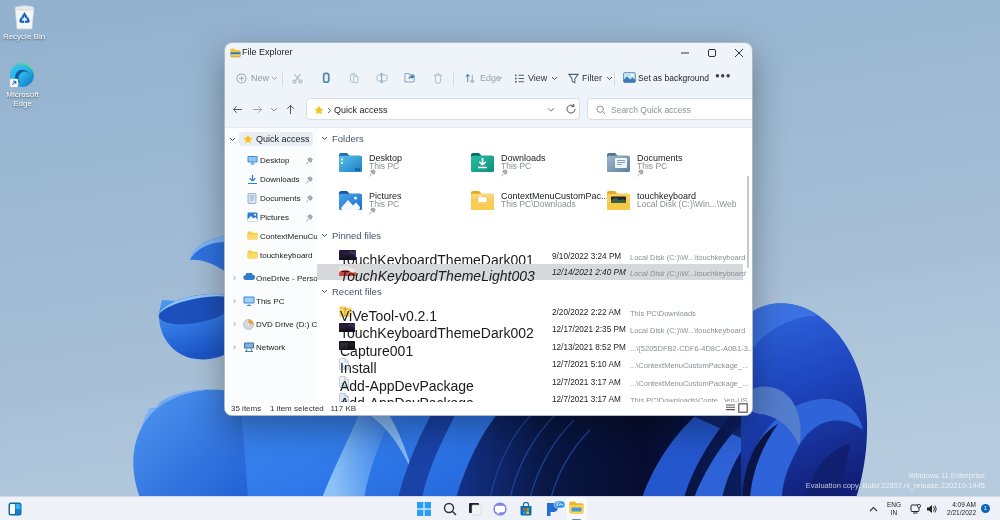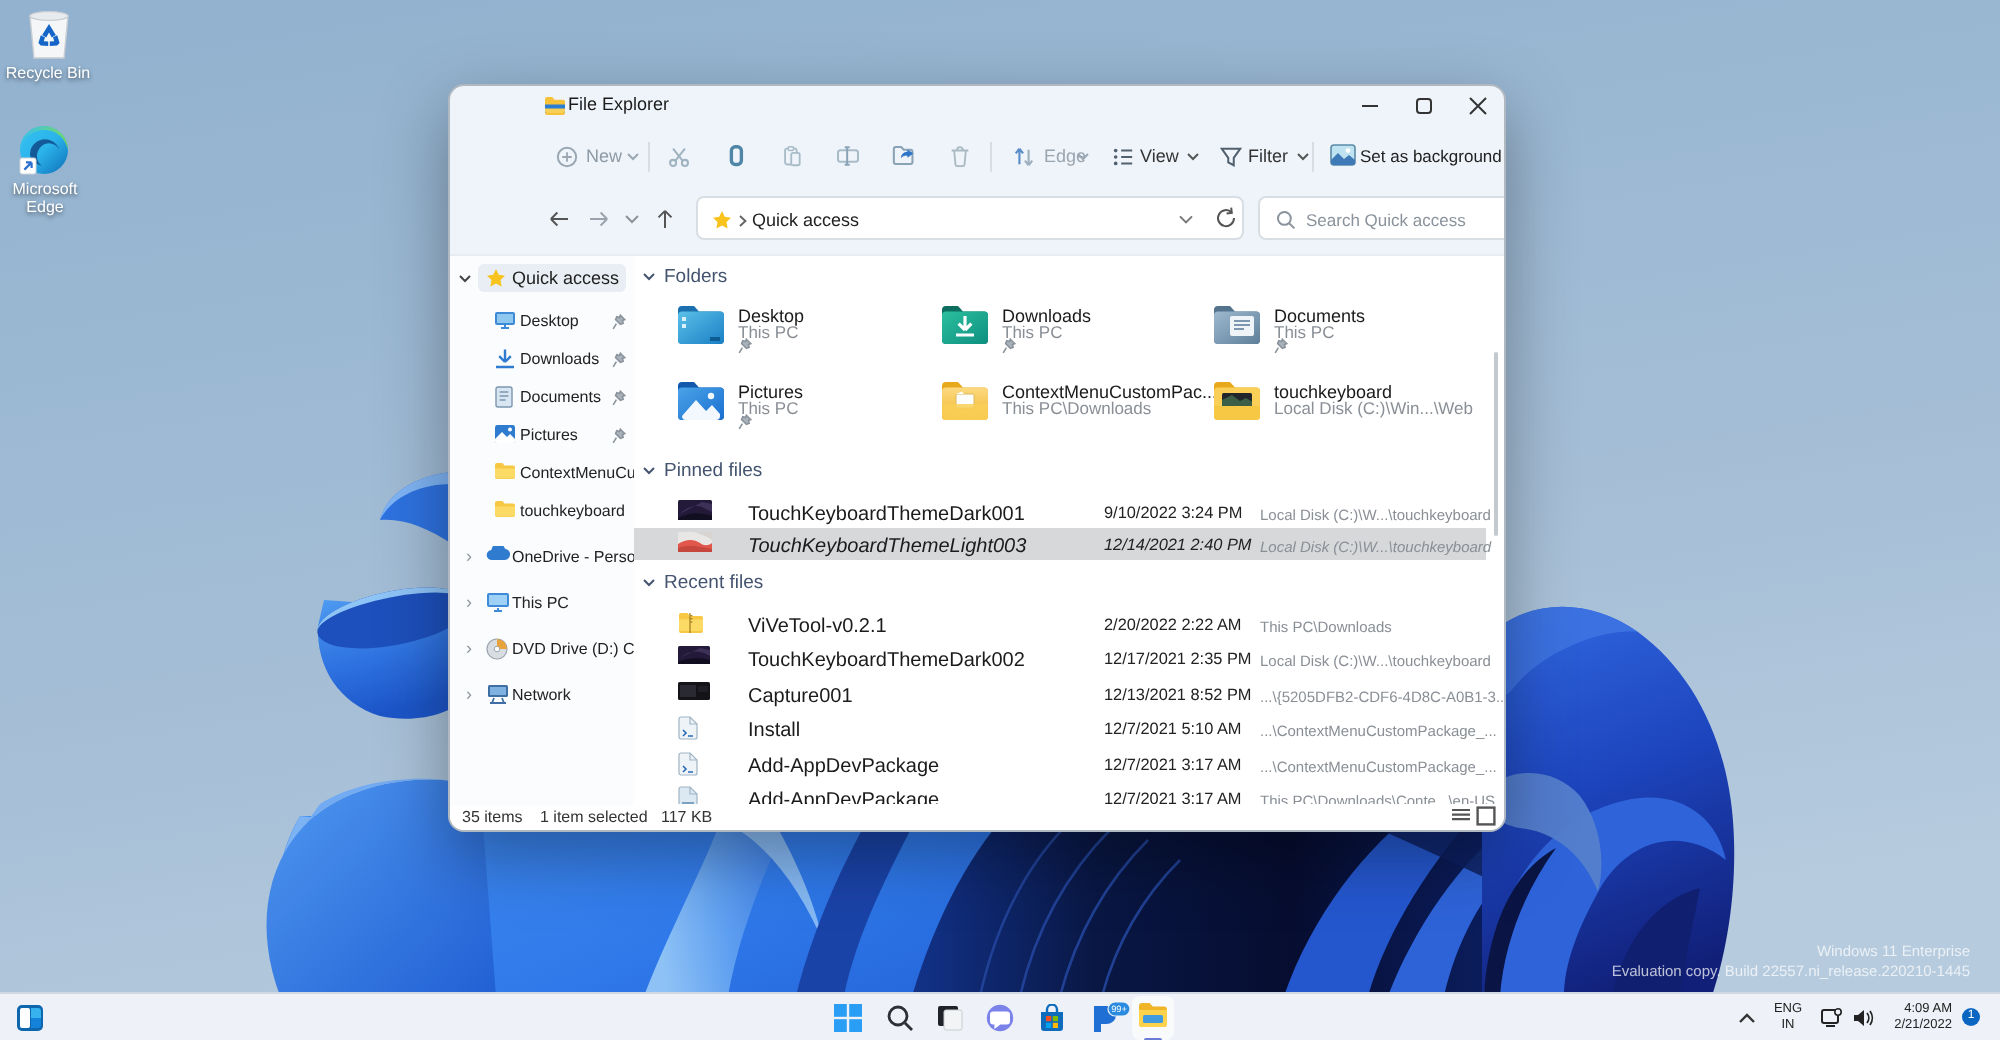--- a/index.html
+++ b/index.html
@@ -9,21 +9,21 @@
   .abs{position:absolute;}
   
   .dlabel{position:absolute;color:#fff;font-size:8px;text-align:center;
     text-shadow:0 1px 2px rgba(0,0,0,.55);line-height:1.15;}
   
   #wm{position:absolute;right:15px;bottom:29px;text-align:right;
     color:rgba(255,255,255,.72);font-size:7.5px;line-height:1.35;}
   
   #win{position:absolute;left:224px;top:42px;width:529px;height:374px;
     background:#eff4fa;border-radius:8px;border:1px solid rgba(100,110,125,.45);
-    box-shadow:0 12px 34px rgba(0,0,0,.34);box-sizing:border-box;overflow:hidden;padding-left:42px;}
+    box-shadow:0 12px 34px rgba(0,0,0,.34);box-sizing:border-box;overflow:hidden;}
   #titlebar{position:relative;height:20px;}
   #title-txt{position:absolute;left:17px;top:4px;font-size:9px;color:#1b1b1b;}
   .winbtn{position:absolute;top:0;width:27px;height:20px;}
   #toolbar{position:relative;height:30px;}
   #addr{position:relative;height:34px;}
   .inputbox{position:absolute;background:#fff;border:1px solid #d9dee4;border-radius:4px;box-sizing:border-box;}
   #bodyarea{position:absolute;left:0;top:84px;right:0;bottom:12px;background:#fff;border-top:1px solid #e8ecf0;}
   #nav{position:absolute;left:0;top:0;width:92px;bottom:0;background:#fbfcfd;font-size:9px;color:#222;z-index:2;overflow:hidden;}
   #main{position:absolute;left:92px;top:0;right:0;bottom:0;background:#fff;font-size:9px;}
   .sechdr{color:#44546f;font-size:9.5px;}
@@ -35,21 +35,21 @@
   .navrow.grp > span{left:31px;}
   .navrow.grp::before{content:"\203A";position:absolute;left:8px;top:3px;color:#8a939c;font-size:9px;}
   .tile{position:absolute;width:130px;height:44px;}
   .tile > svg{position:absolute;left:0;top:0;}
   .tname{position:absolute;font-size:9px;color:#1b1b1b;white-space:nowrap;}
   .tsub{position:absolute;font-size:8.5px;color:#8a8f96;white-space:nowrap;}
   .tpin{position:absolute;font-size:7px;color:#8a939c;}
   .frow{position:absolute;left:0;right:9px;height:16px;}
   .frow.sel{background:#d6d8da;font-style:italic;}
   .fico{position:absolute;left:22px;top:2px;}
-  .fname{position:absolute;left:57px;top:4px;font-size:10px;color:#1b1b1b;white-space:nowrap;}
+  .fname{position:absolute;left:23px;top:4px;font-size:14px;color:#1b1b1b;white-space:nowrap;}
   .fdate{position:absolute;left:235px;top:4px;font-size:8.2px;color:#222;white-space:nowrap;}
   .fpath{position:absolute;left:313px;top:4.5px;font-size:7.5px;color:#8a8f96;white-space:nowrap;}
   #statusbar{position:absolute;left:0;bottom:0;right:0;height:13px;background:#fff;font-size:8px;color:#333;}
   
   #taskbar{position:absolute;left:0;top:496px;width:1000px;height:24px;
     background:#eef2f8;border-top:1px solid rgba(200,210,222,.8);box-sizing:border-box;}
 </style>
 </head>
 <body>
 <div id="screen">

